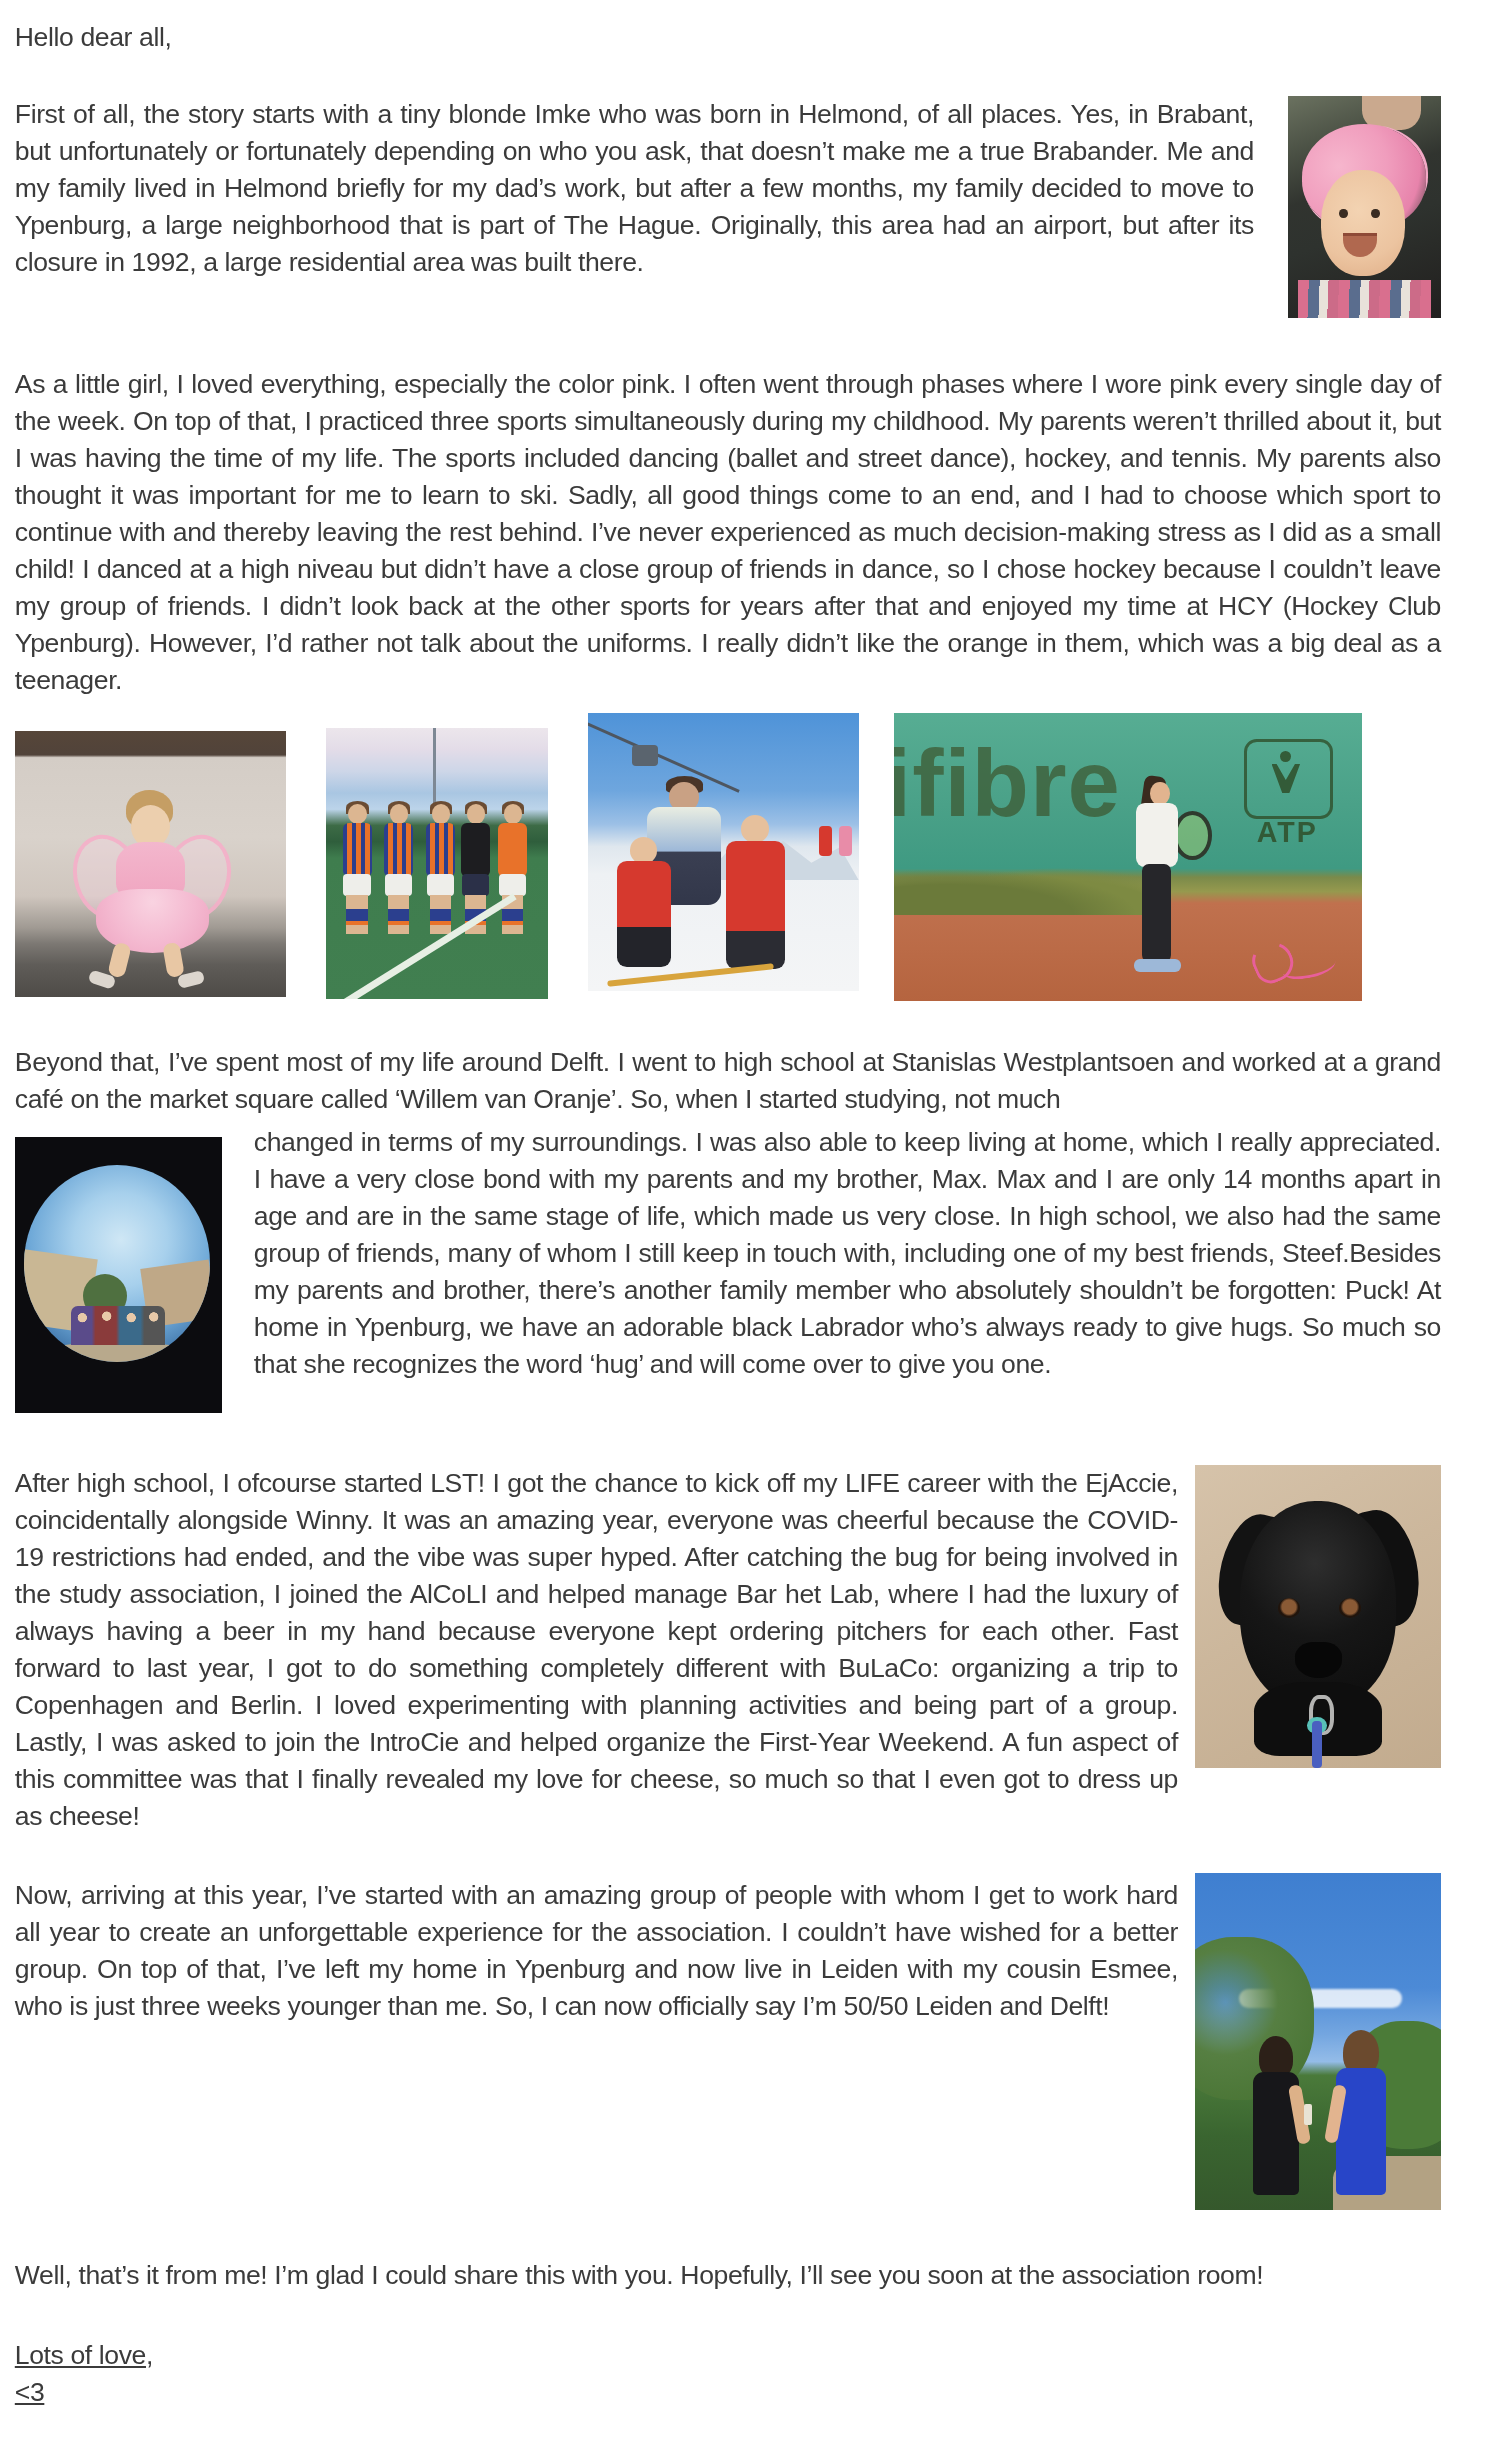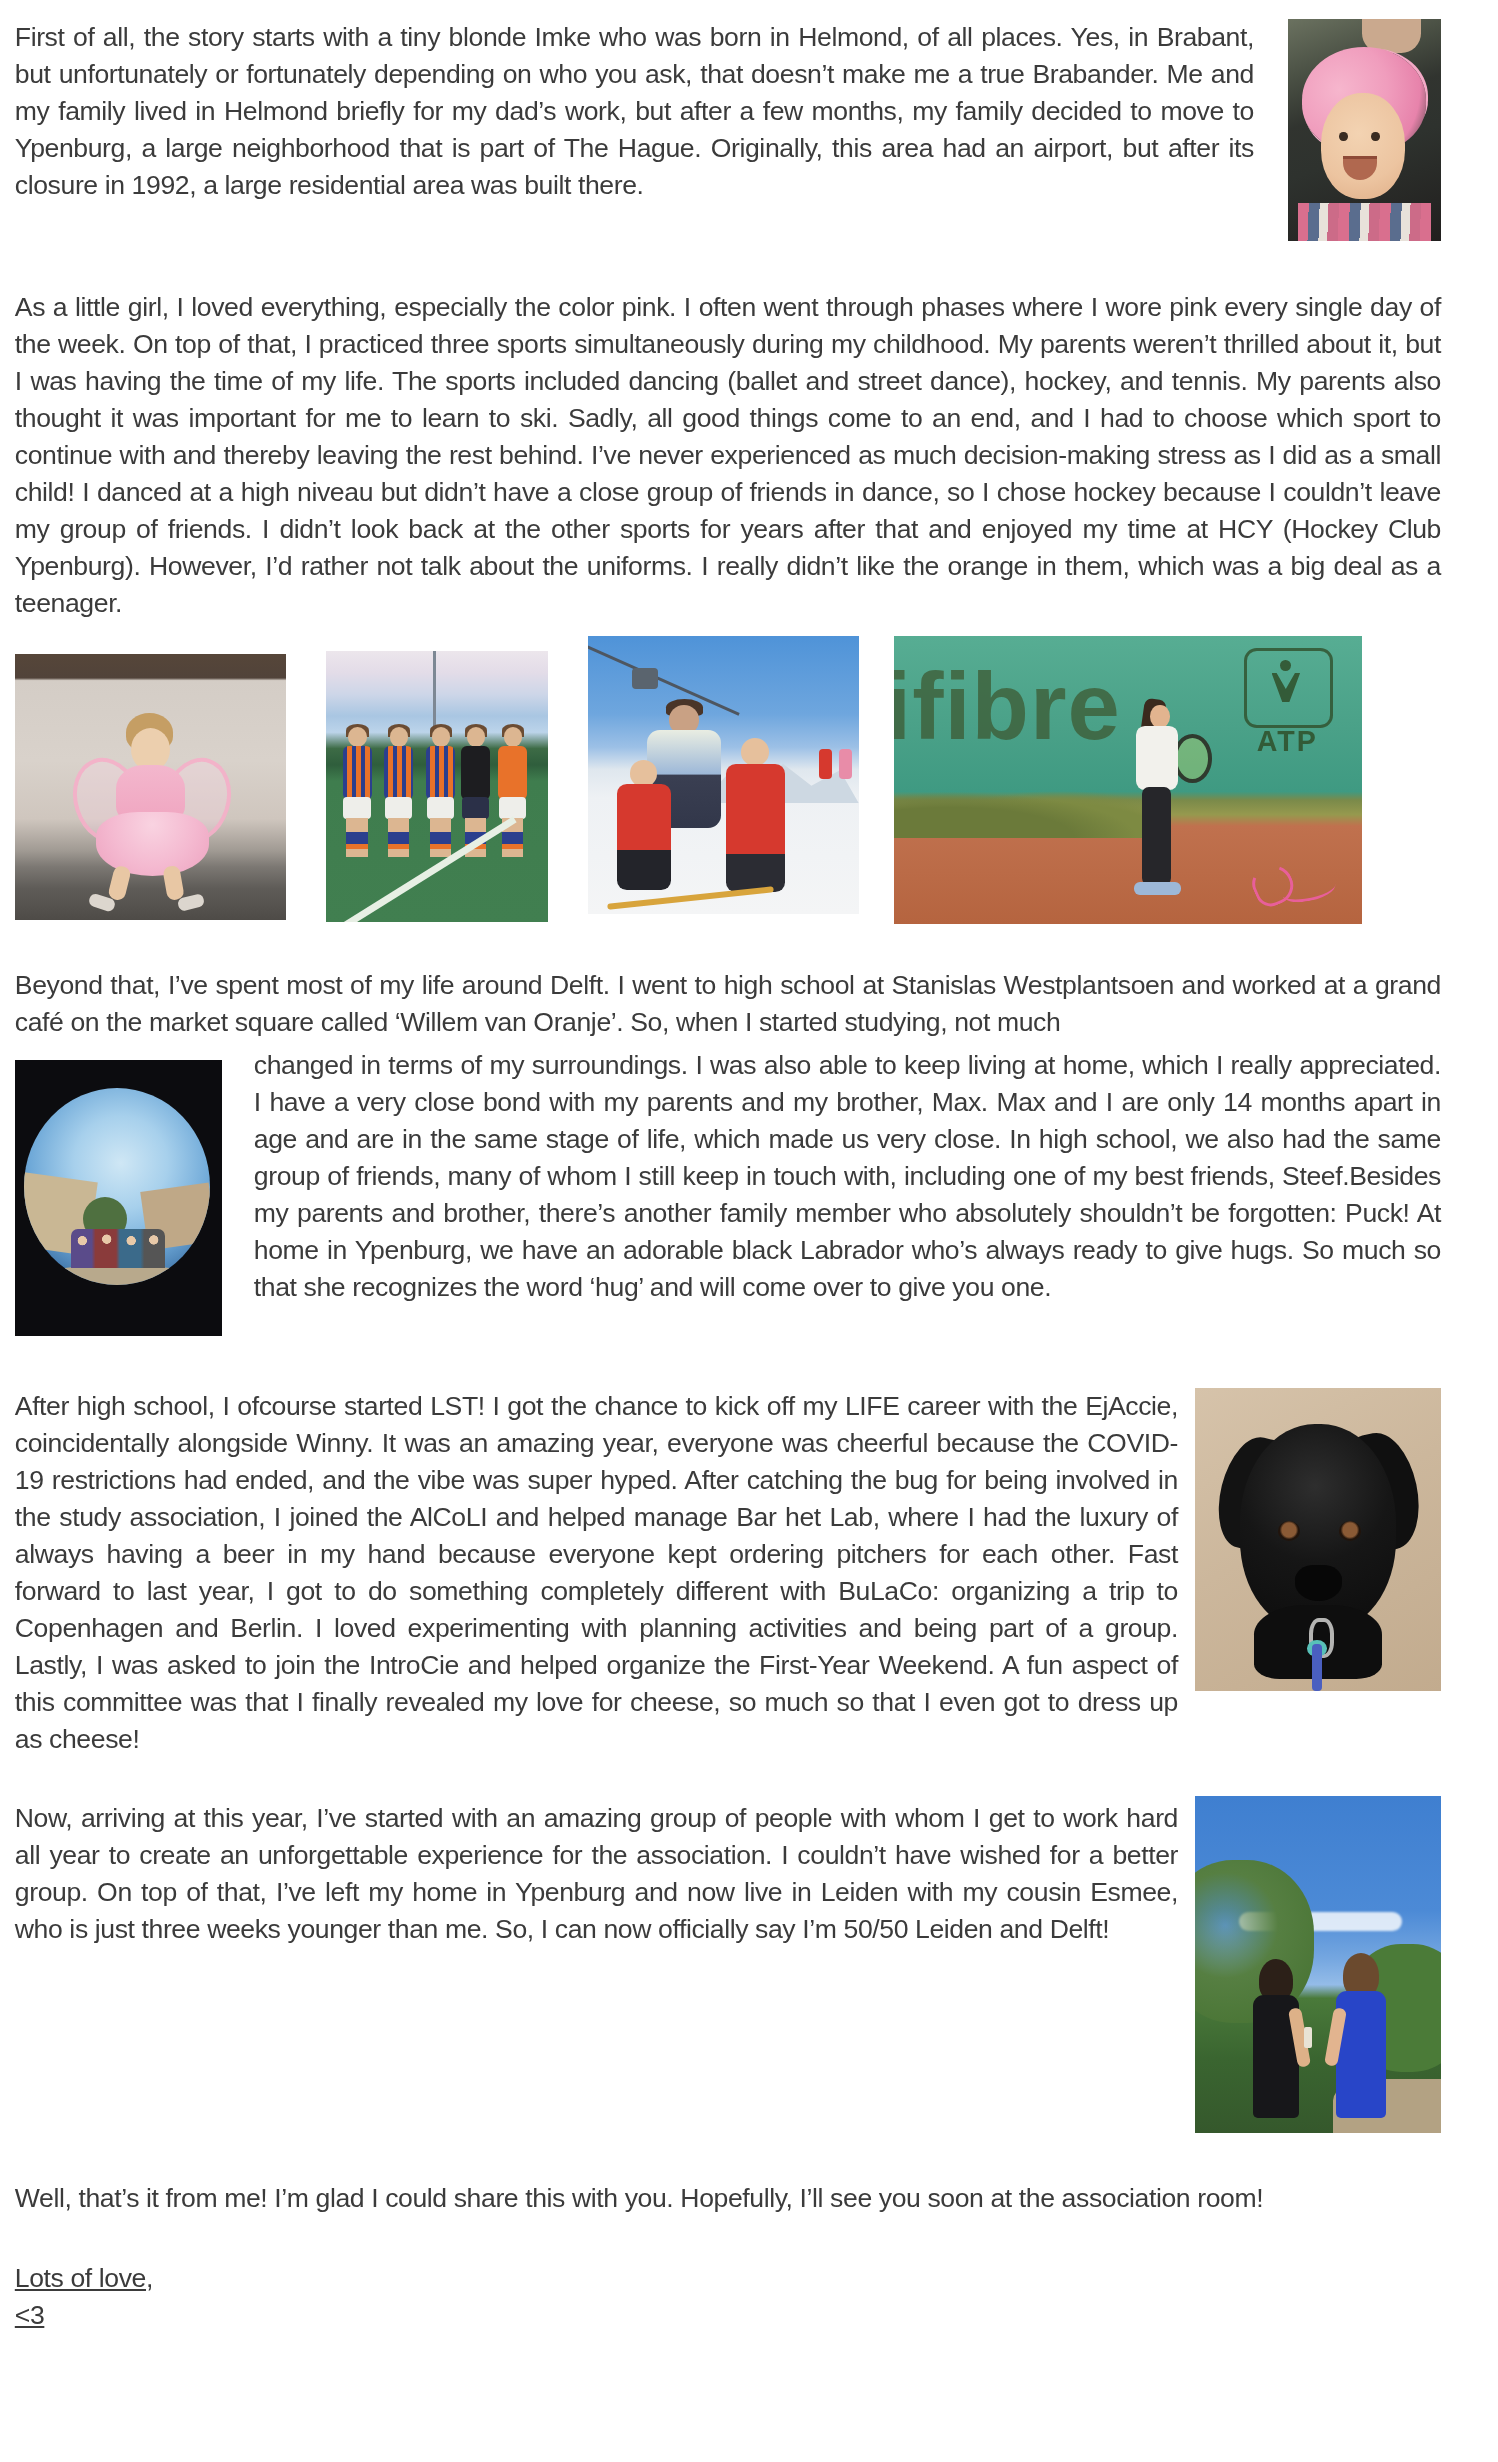--- a/index.html
+++ b/index.html
@@ -108,21 +108,21 @@
   .ski-kid2-head{top:102px;left:153px;width:28.6px;height:27.6px;border-radius:50%;background:#e6c09c;}
   .ski-far{top:113px;width:12.8px;height:29.5px;border-radius:3.9px;}
   .ski-far.a{left:231px;background:#d6392e;}
   .ski-far.b{left:251px;background:#e88ca8;}
   .ski-skis{bottom:13.8px;left:19.7px;width:167px;height:5.9px;border-radius:3px;background:#d8a43c;transform:rotate(-6deg);}
 
   .photo-tennis{width:468px;height:288px;margin-left:-4.9px;
     background:linear-gradient(180deg,#57ad93 0%,#4aa188 32%,#3f9a82 54%,#7a8a4a 57%,#96994e 62%,#c0714e 66%,#b5643f 100%);}
   .tennis-banner-text{top:23.6px;left:-8.9px;font-family:"Liberation Sans","DejaVu Sans",sans-serif;
     font-weight:bold;font-size:94px;letter-spacing:1px;color:#3d5a33;opacity:.75;line-height:1;}
-  .atp-badge{top:12px;right:34px;width:84px;height:113px;}
+  .atp-badge{top:26px;right:34px;width:84px;height:113px;}
   .atp-frame{top:0;left:0;width:83px;height:74px;border:3.4px solid #2f4f2a;border-radius:12.8px;opacity:.8;}
   .atp-man{top:11.8px;left:27.6px;width:27.6px;height:49px;opacity:.85;}
   .atp-man::before{content:"";position:absolute;top:0;left:8.9px;width:10.8px;height:10.8px;border-radius:50%;background:#2f4f2a;}
   .atp-man::after{content:"";position:absolute;top:12.8px;left:0;width:28.6px;height:29.5px;background:#2f4f2a;
     clip-path:polygon(0 0,18% 0,50% 55%,82% 0,100% 0,62% 100%,38% 100%);}
   .atp-text{top:79px;left:12.8px;font-weight:bold;font-size:28.6px;letter-spacing:2px;color:#2f4f2a;opacity:.85;line-height:1;}
   .tennis-weeds{top:148px;left:0;width:276px;height:54px;
     background:radial-gradient(ellipse at 20% 100%,#6b7a3a 0 40%,transparent 60%),radial-gradient(ellipse at 60% 100%,#7d8a42 0 45%,transparent 62%);}
   .tennis-player-hair{top:63px;left:247px;width:21.7px;height:59px;border-radius:9.8px 9.8px 14.8px 14.8px;background:#3a2a1e;transform:rotate(8deg);}
   .tennis-player-face{top:69px;left:256px;width:19.7px;height:22.7px;border-radius:50%;background:#e2b48f;}
@@ -188,20 +188,21 @@
   .duo-f2-arm{top:212px;left:134px;width:12.8px;height:58px;border-radius:5.9px;background:#e2b48f;transform:rotate(10deg);}
   .duo-glass{top:231px;left:109px;width:7.9px;height:21.7px;background:#e8e3d5;border-radius:2px;}
 
   .signoff .line{display:block;text-decoration:underline;}
 </style>
 </head>
 <body>
 
 <div class="page">
 
+  <p class="para last-left mb-greet">Hello dear all,</p>
 
 
   <p class="para clearfix mb-origins">
     <span class="photo photo-boa">
       <span class="boa-hand"></span>
       <span class="boa-fluff"></span>
       <span class="boa-face"></span>
       <span class="boa-eye l"></span>
       <span class="boa-eye r"></span>
       <span class="boa-smile"></span>

